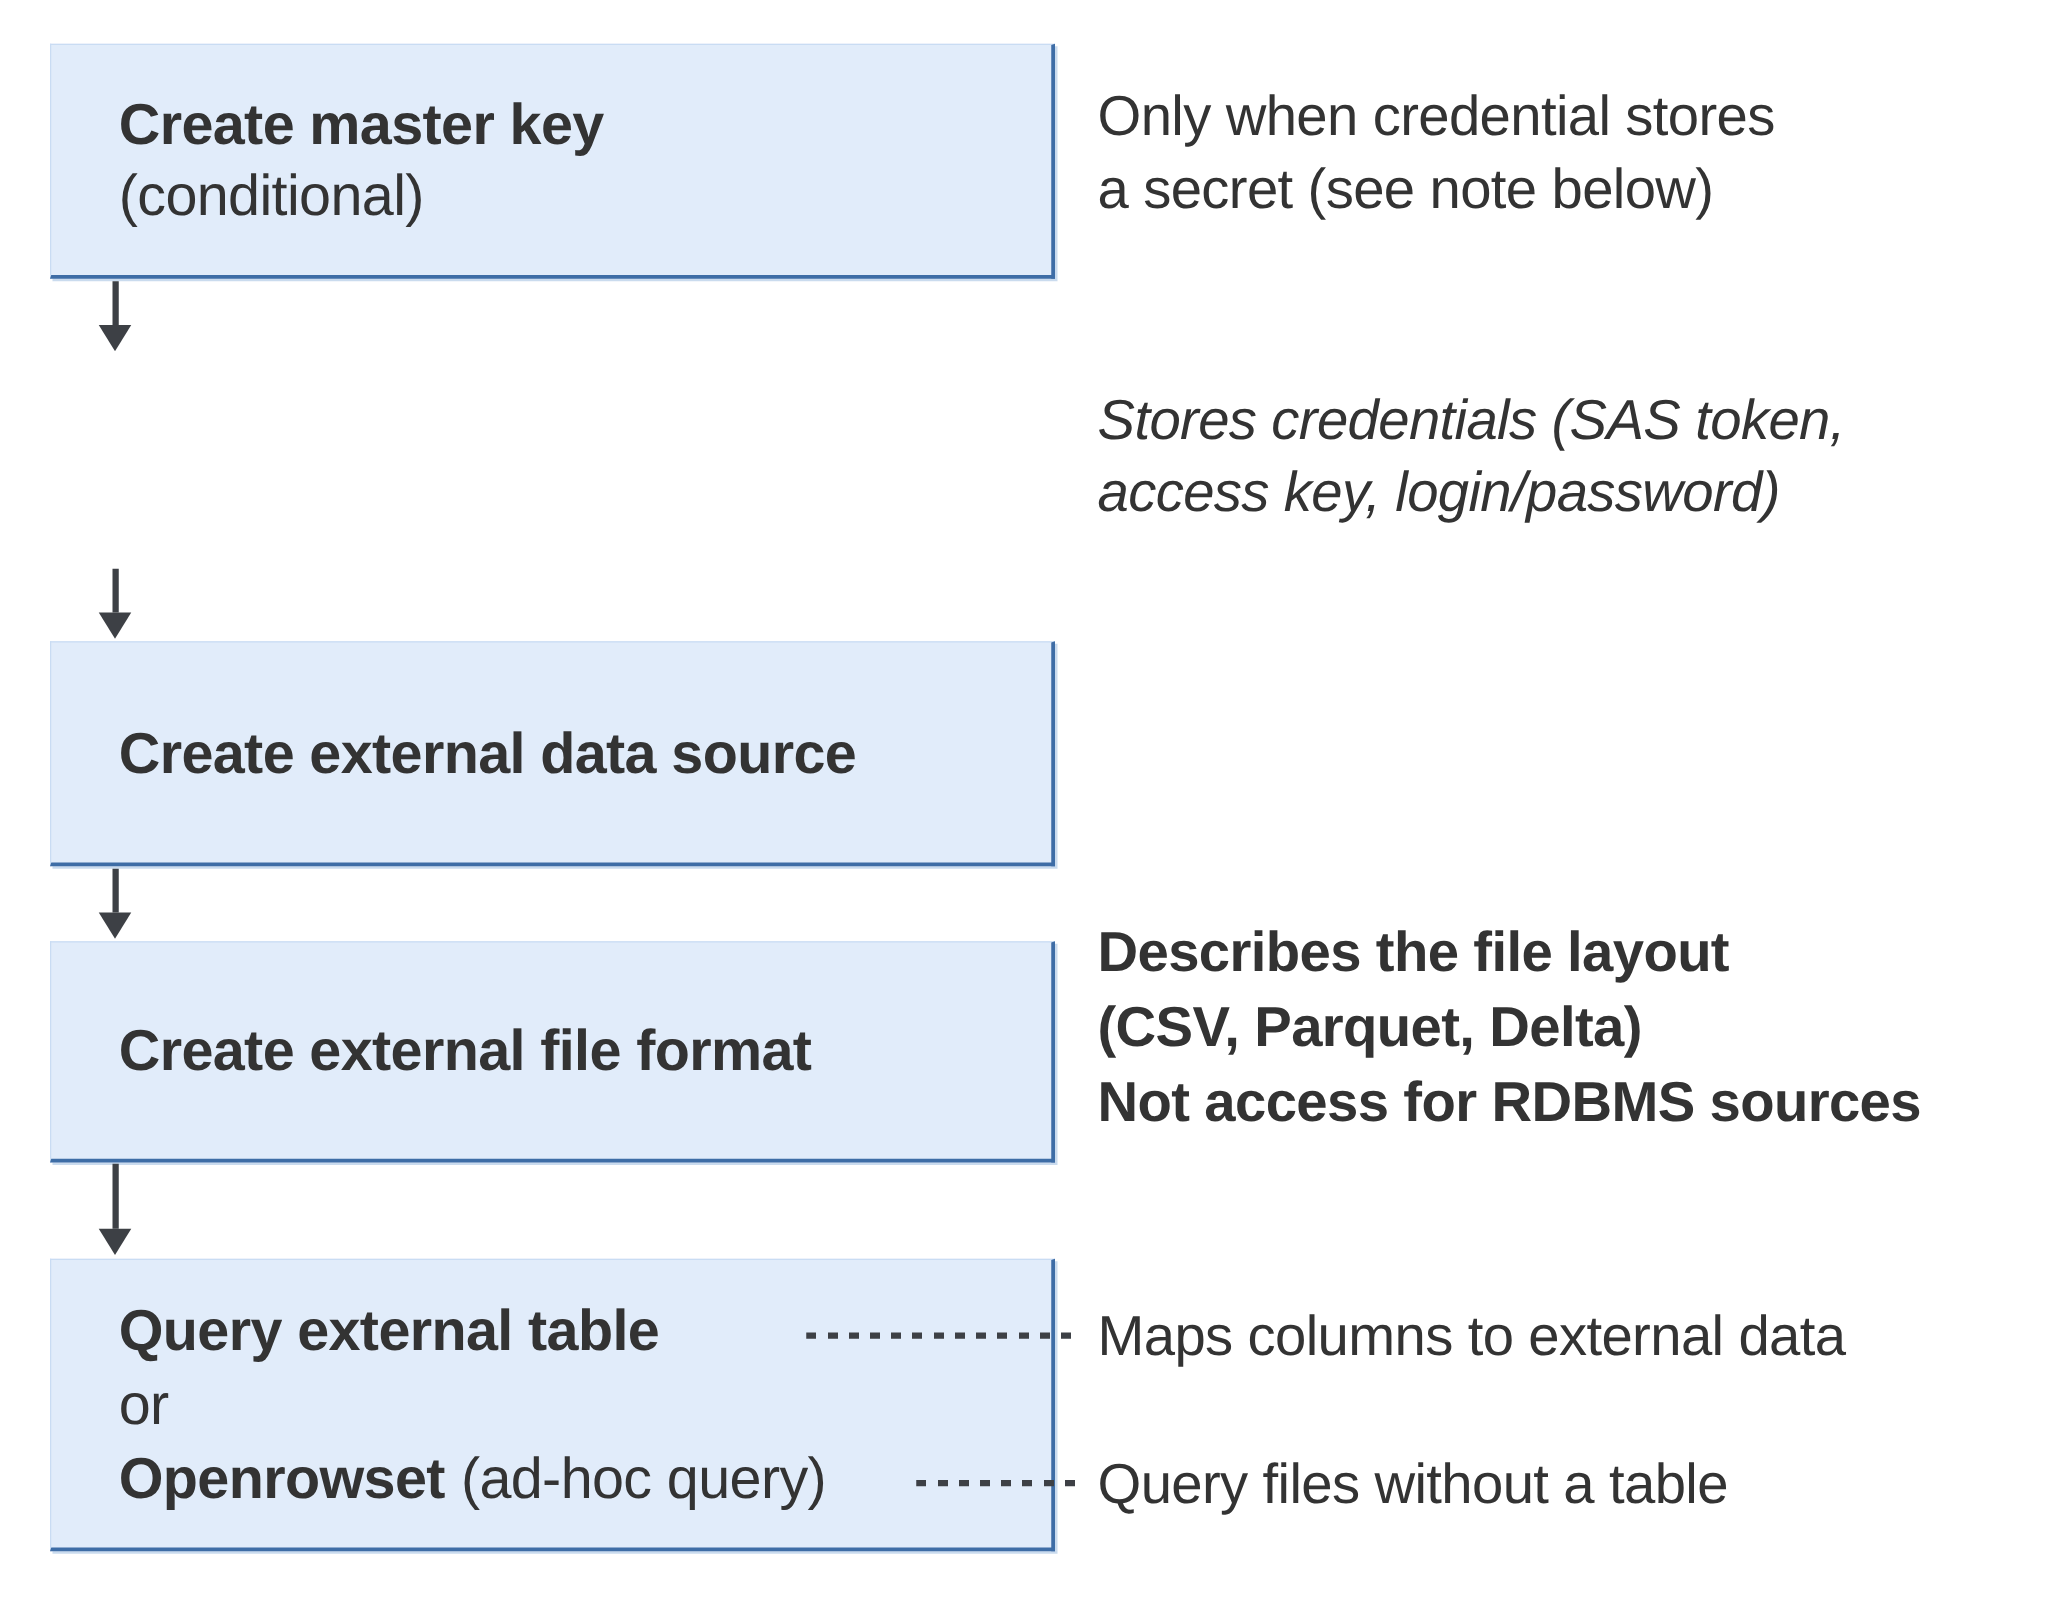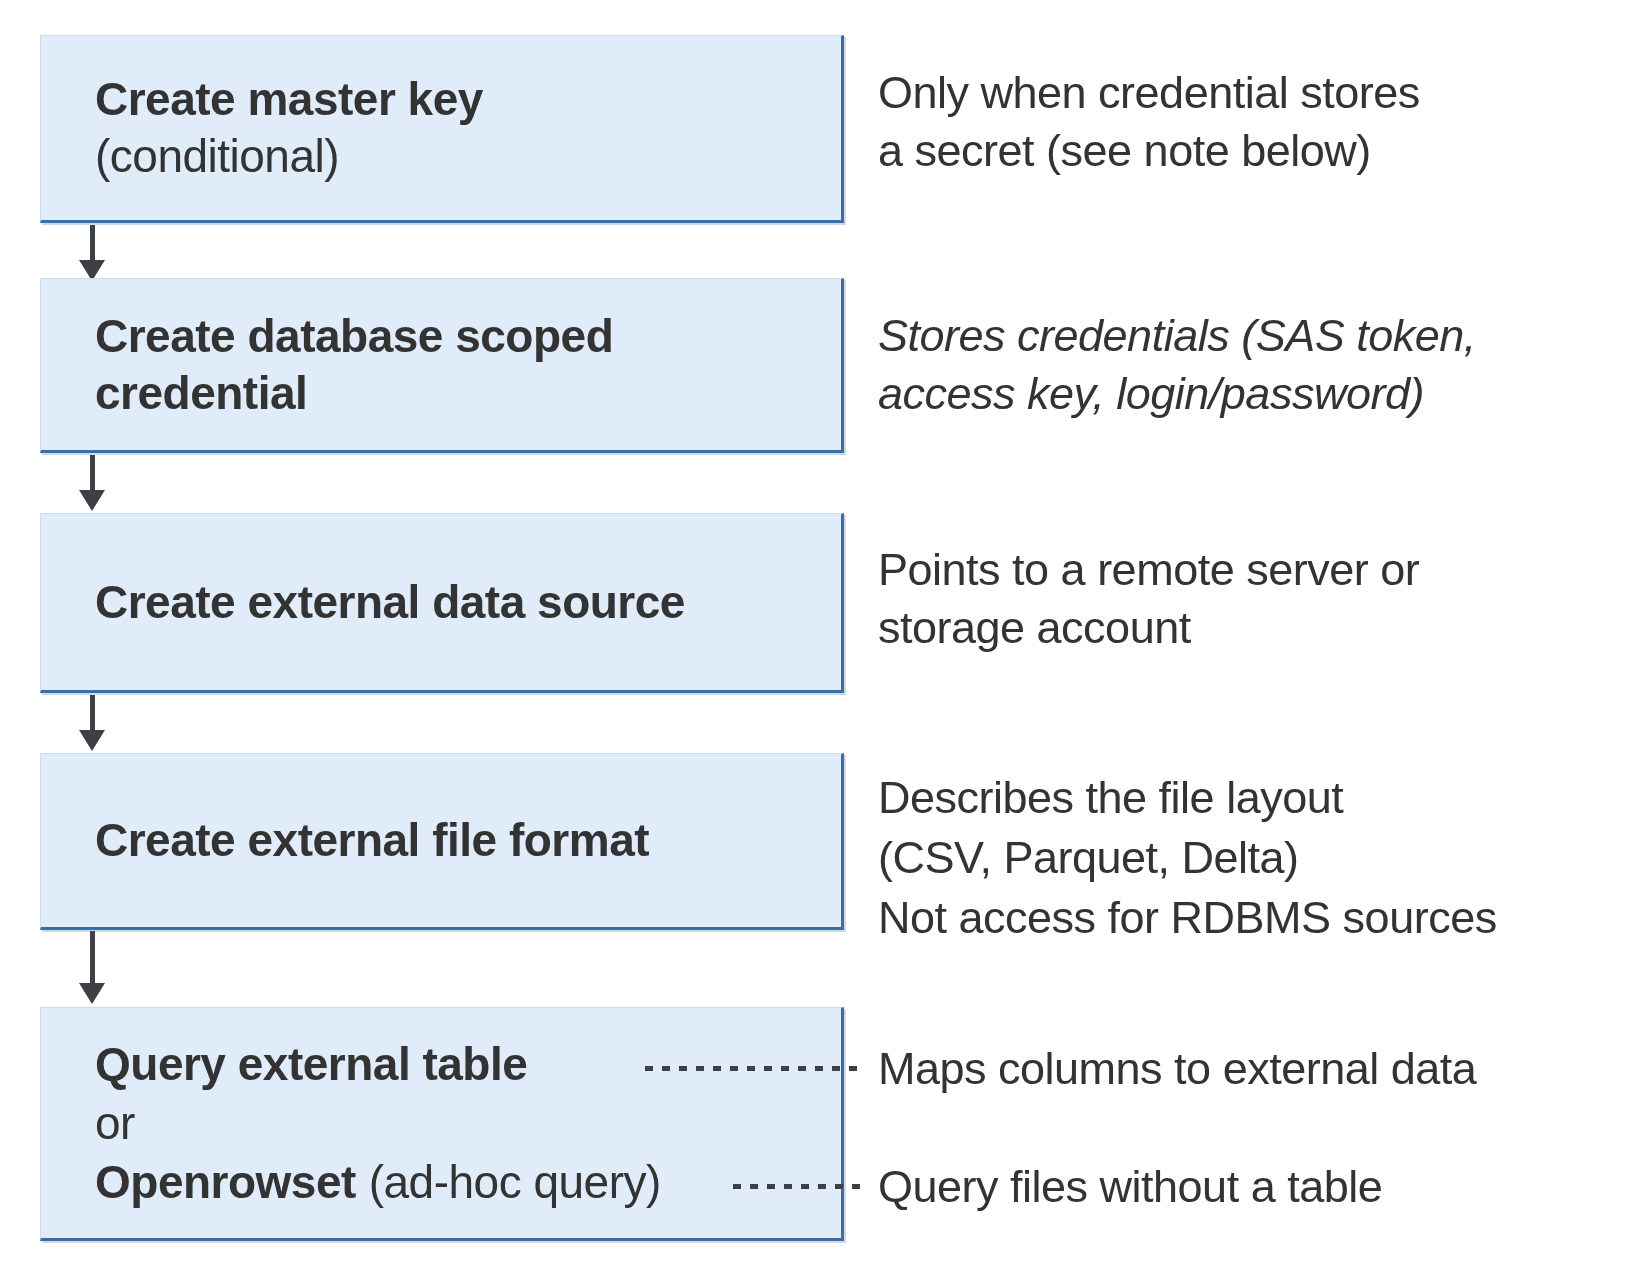--- a/index.html
+++ b/index.html
@@ -71,21 +71,21 @@
     position: absolute;
     left: 878px;
     width: 740px;
     font-size: 45px;
     line-height: 58px;
     letter-spacing: -0.5px;
   }
   #ann1 { top: 64px; }
   #ann2 { top: 307px; font-style: italic; }
   #ann3 { top: 541px; }
-  #ann4 { top: 768px; line-height: 60px; }
+  #ann4 { top: 732px; line-height: 60px; font-weight: bold; }
   #ann5 { top: 1040px; }
   #ann6 { top: 1158px; }
 
   
   .dash-line {
     position: absolute;
     height: 5px;
     background: repeating-linear-gradient(
       to right,
       var(--arrow-color) 0px, var(--arrow-color) 8px,
@@ -103,24 +103,20 @@
   <div class="flow-box" id="box1">
     <div class="bold">Create master key</div>
     <div>(conditional)</div>
   </div>
 
   <div class="arrow" id="arrow1">
     <div class="stem"></div>
     <div class="head"></div>
   </div>
 
-  <div class="flow-box" id="box2">
-    <div class="bold">Create database scoped</div>
-    <div class="bold">credential</div>
-  </div>
 
   <div class="arrow" id="arrow2">
     <div class="stem"></div>
     <div class="head"></div>
   </div>
 
   <div class="flow-box" id="box3">
     <div class="bold">Create external data source</div>
   </div>
 
@@ -152,24 +148,20 @@
   <div class="annotation" id="ann1">
     <div>Only when credential stores</div>
     <div>a secret (see note below)</div>
   </div>
 
   <div class="annotation" id="ann2">
     <div>Stores credentials (SAS token,</div>
     <div>access key, login/password)</div>
   </div>
 
-  <div class="annotation" id="ann3">
-    <div>Points to a remote server or</div>
-    <div>storage account</div>
-  </div>
 
   <div class="annotation" id="ann4">
     <div>Describes the file layout</div>
     <div>(CSV, Parquet, Delta)</div>
     <div>Not access for RDBMS sources</div>
   </div>
 
   <div class="annotation" id="ann5">
     <div>Maps columns to external data</div>
   </div>

